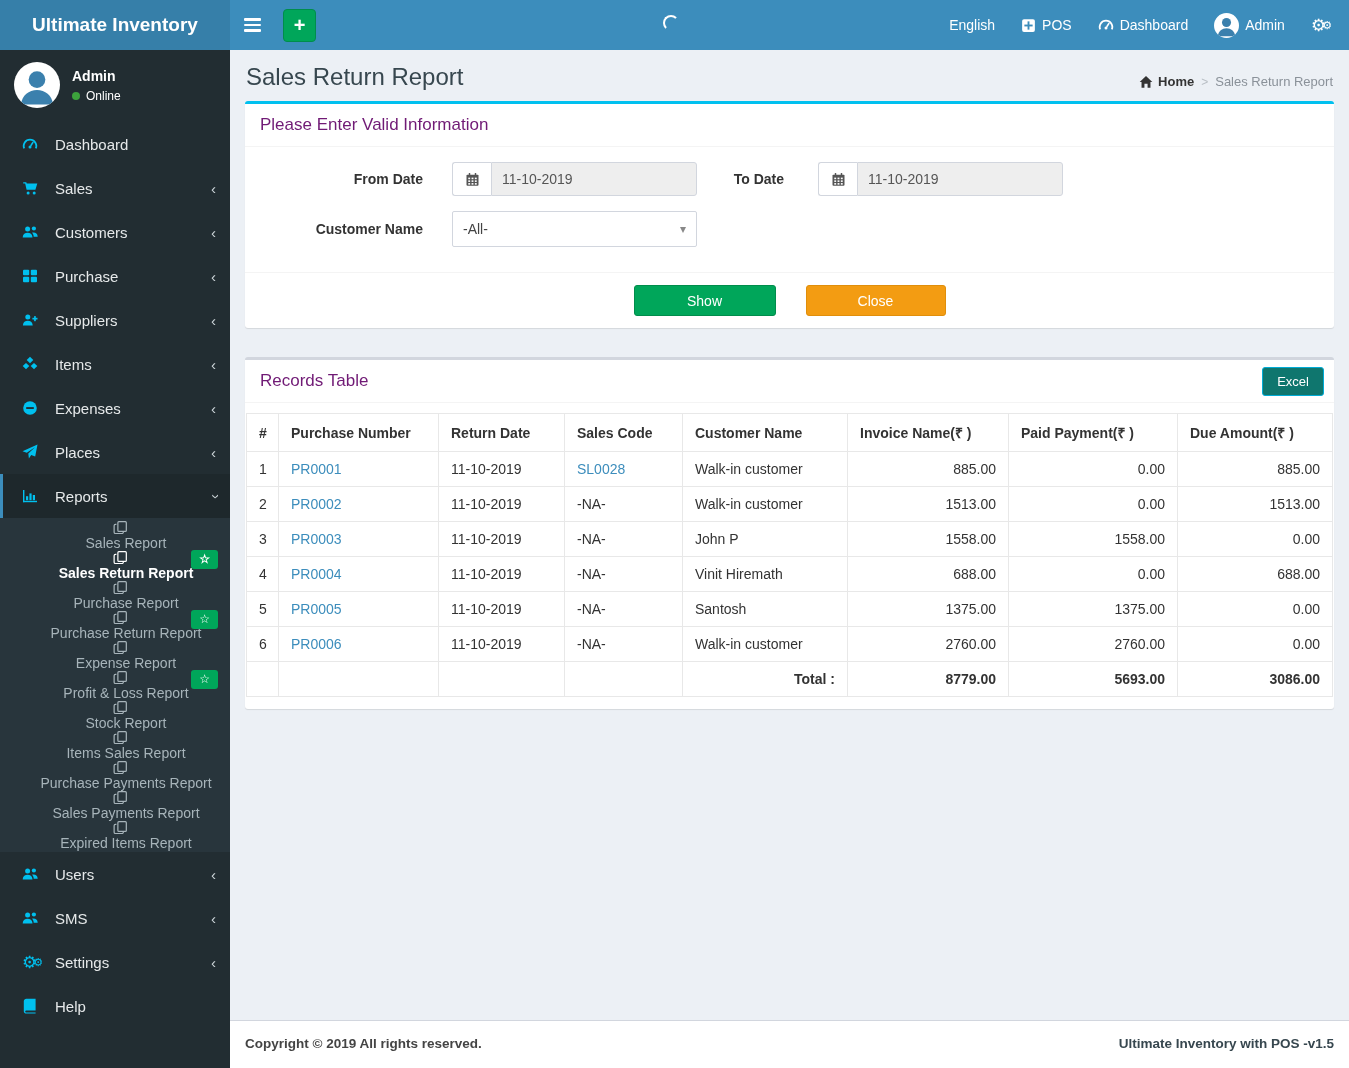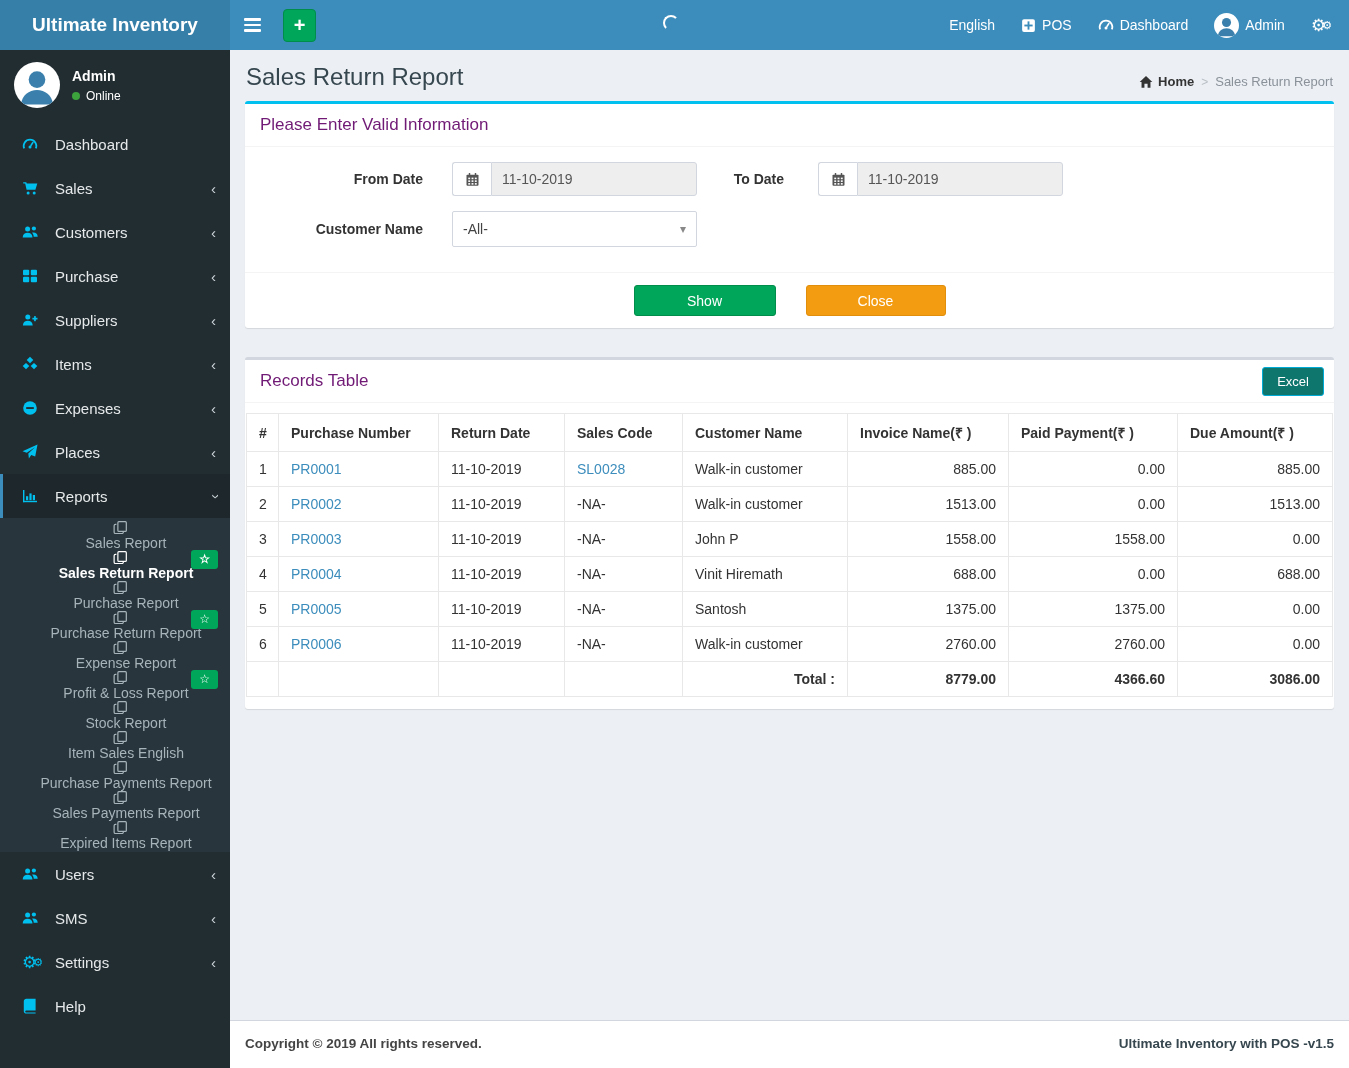--- a/index.html
+++ b/index.html
@@ -350,21 +350,21 @@
           </span>
           <span data-interactable="false">Stock Report</span>
         </li>
         <li class="submenu-item" data-interactable="true">
           <span class="si-icon" data-interactable="false">
             <svg viewBox="0 0 16 16" width="15" height="15" fill="none" stroke="currentColor" stroke-width="1.3">
               <rect x="5.2" y="1.8" width="9" height="10.4" rx="1"></rect>
               <path d="M3.6 4.6H2.6a1.4 1.4 0 0 0-1.4 1.4v7a1.4 1.4 0 0 0 1.4 1.4h7a1.4 1.4 0 0 0 1.4-1.4v-1"></path>
             </svg>
           </span>
-          <span data-interactable="false">Item Sales English</span>
+          <span data-interactable="false">Items Sales Report</span>
         </li>
         <li class="submenu-item" data-interactable="true">
           <span class="si-icon" data-interactable="false">
             <svg viewBox="0 0 16 16" width="15" height="15" fill="none" stroke="currentColor" stroke-width="1.3">
               <rect x="5.2" y="1.8" width="9" height="10.4" rx="1"></rect>
               <path d="M3.6 4.6H2.6a1.4 1.4 0 0 0-1.4 1.4v7a1.4 1.4 0 0 0 1.4 1.4h7a1.4 1.4 0 0 0 1.4-1.4v-1"></path>
             </svg>
           </span>
           <span data-interactable="false">Purchase Payments Report</span>
         </li>
@@ -598,21 +598,21 @@
                 <td class="num" data-interactable="false">2760.00</td>
                 <td class="num" data-interactable="false">0.00</td>
               </tr>
               <tr class="total-row" data-interactable="false">
                 <td data-interactable="false"></td>
                 <td data-interactable="false"></td>
                 <td data-interactable="false"></td>
                 <td data-interactable="false"></td>
                 <td class="total-label" data-interactable="false">Total :</td>
                 <td class="num" data-interactable="false">8779.00</td>
-                <td class="num" data-interactable="false">4366.60</td>
+                <td class="num" data-interactable="false">5693.00</td>
                 <td class="num" data-interactable="false">3086.00</td>
               </tr>
             </tbody>
         </table>
       </div>
     </div>
   </section>
 
   <footer class="main-footer" data-interactable="false">
     <span class="f-right" data-interactable="false">Ultimate Inventory with POS -v1.5</span>

